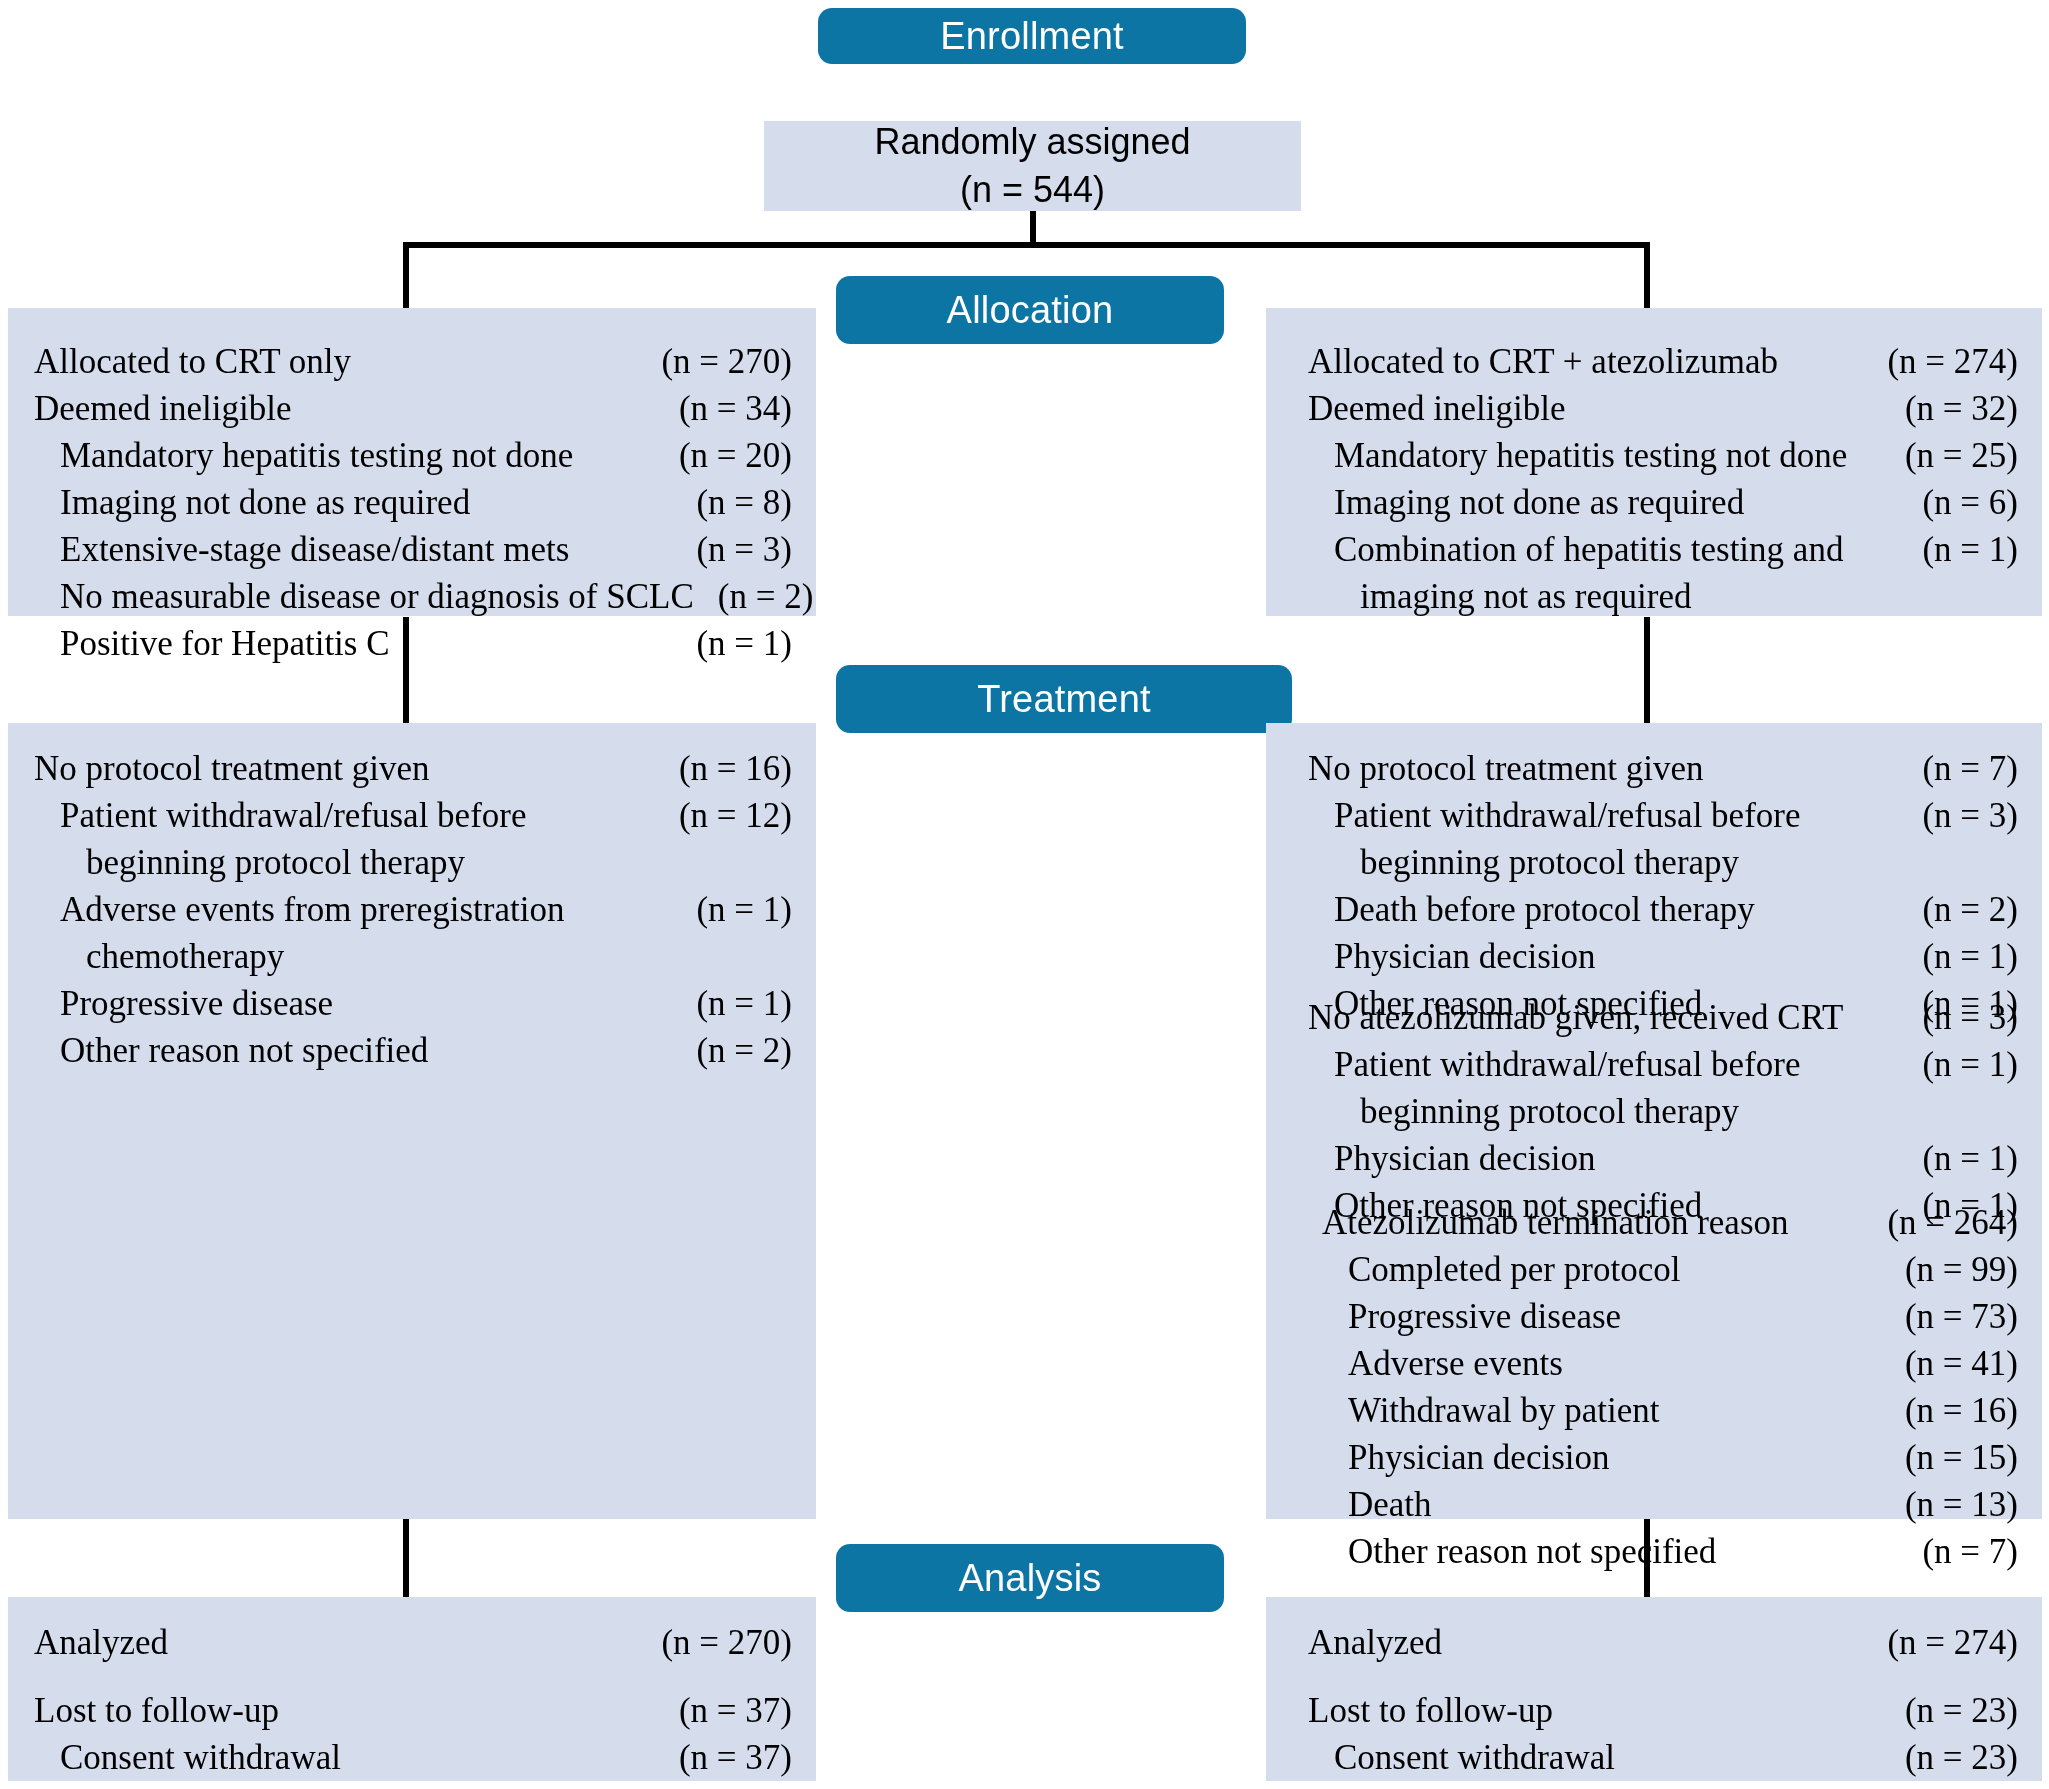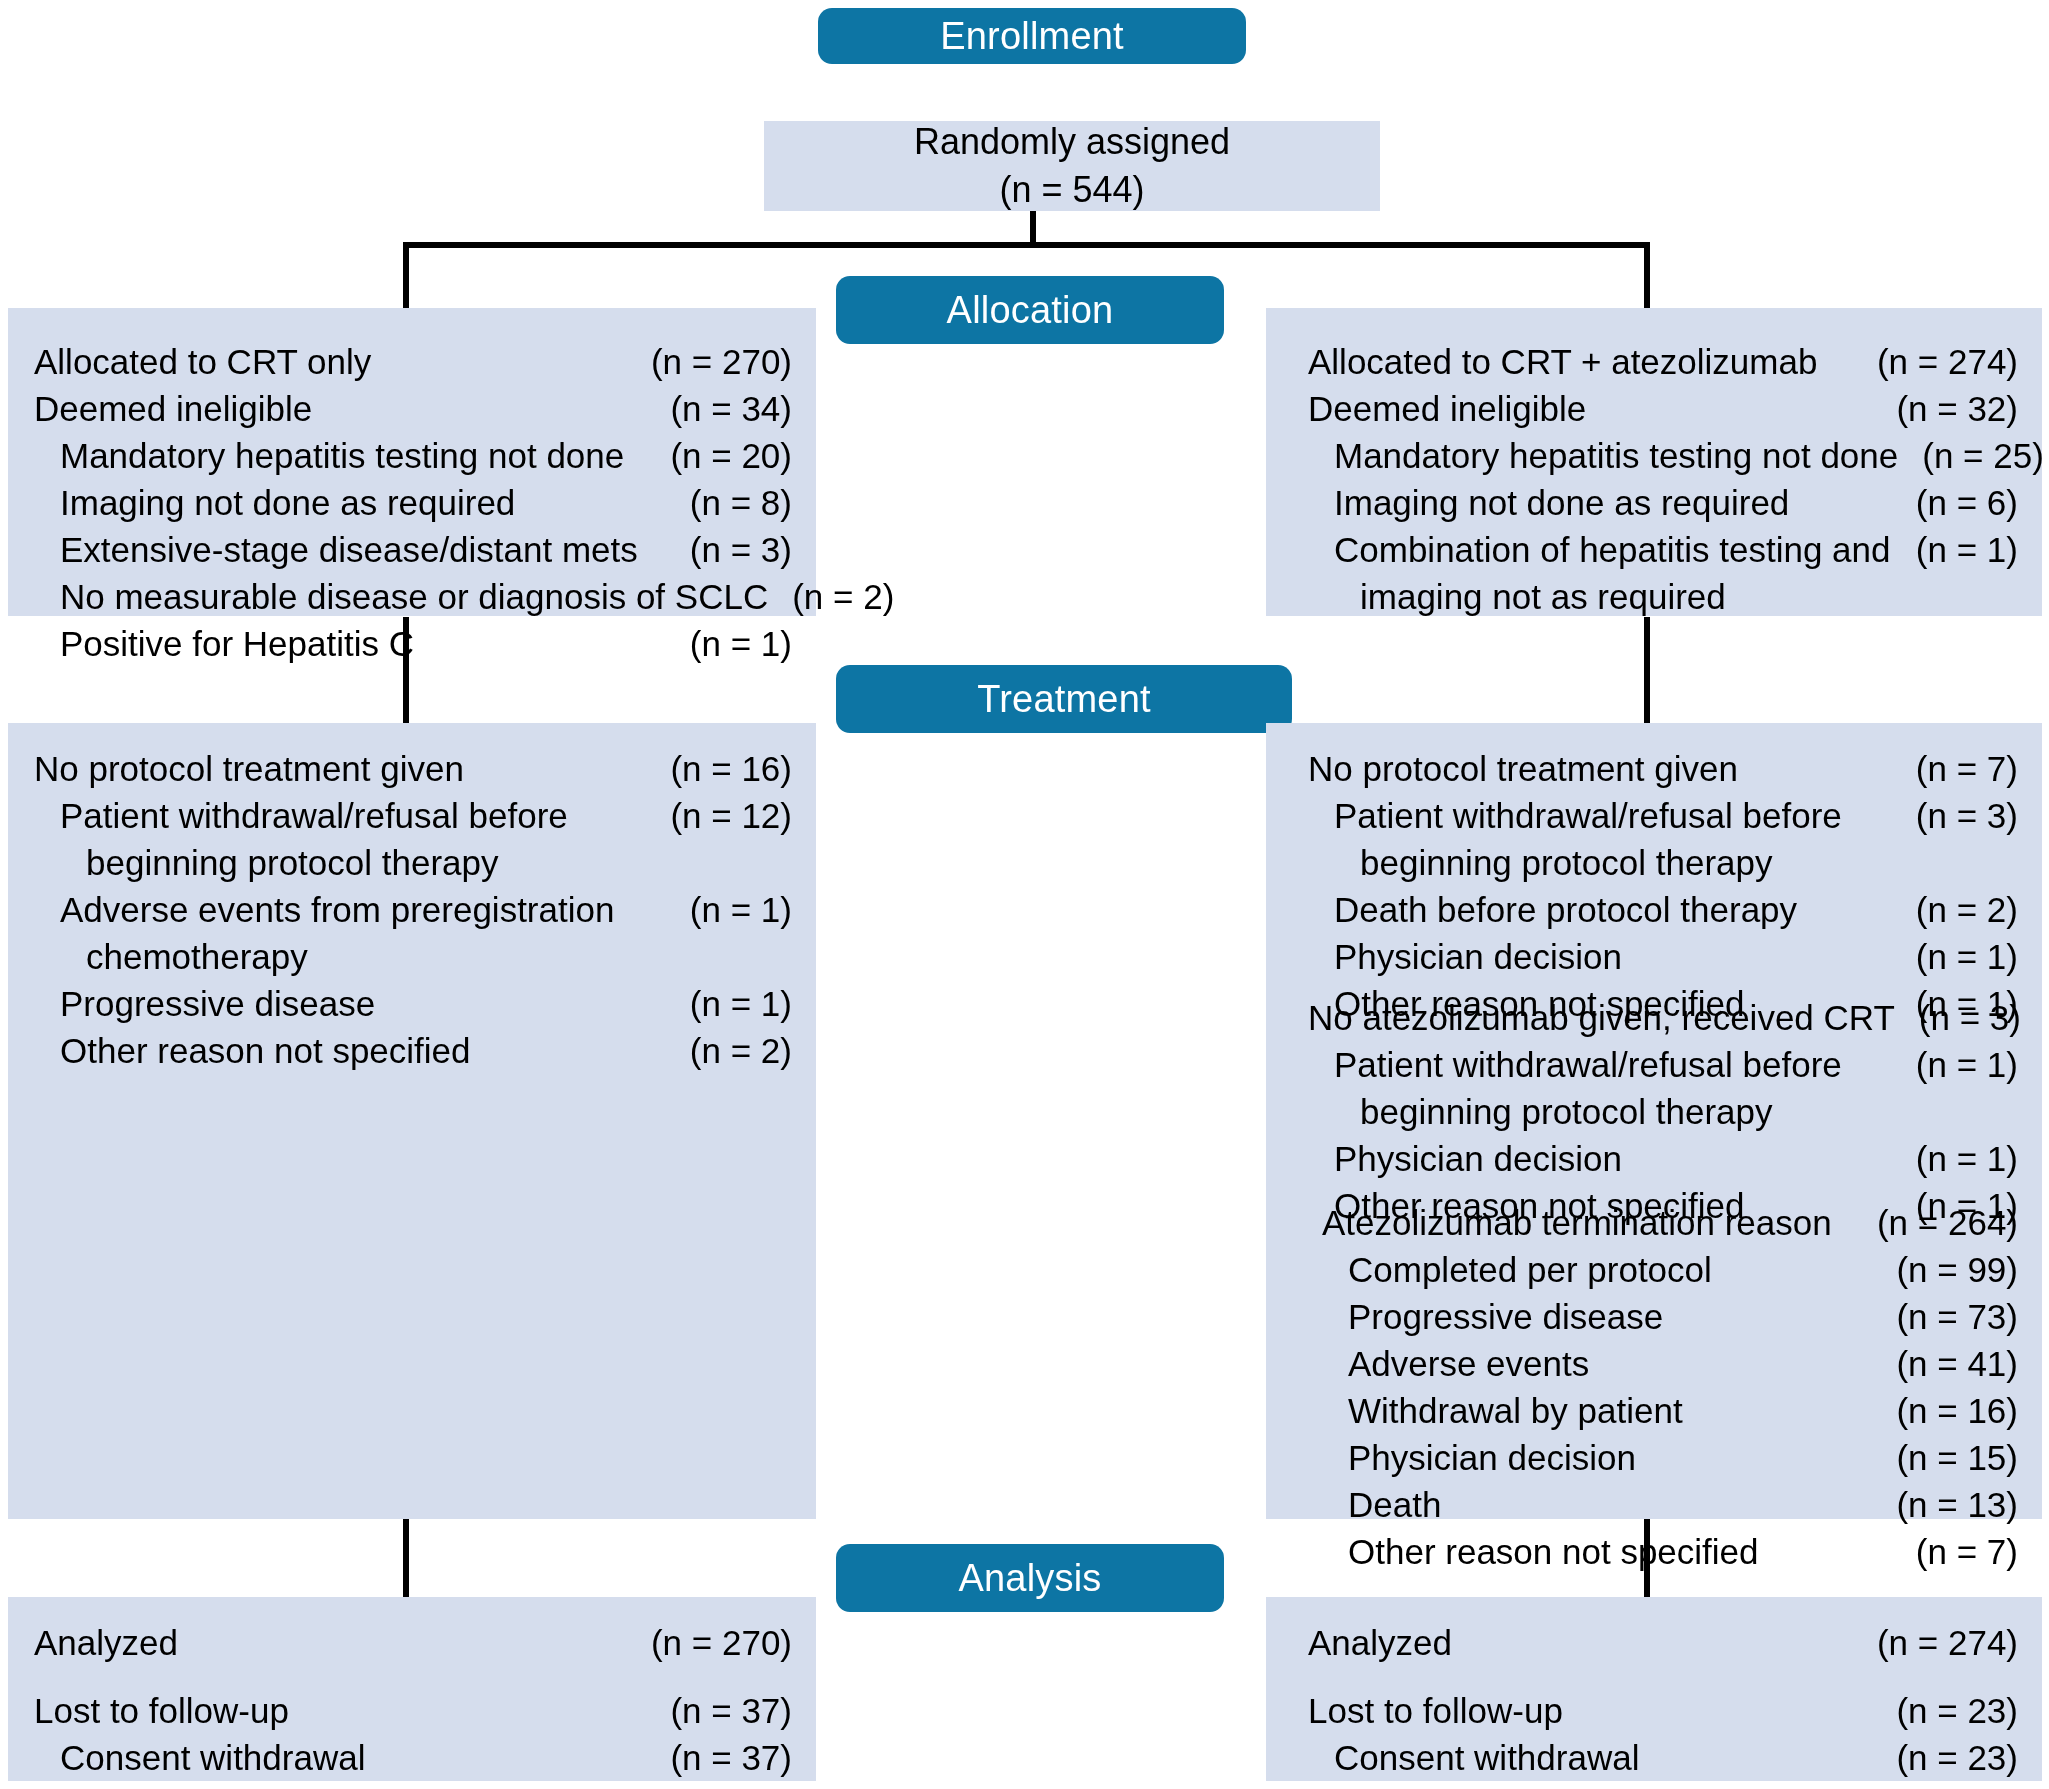--- a/index.html
+++ b/index.html
@@ -55,20 +55,21 @@
     box-sizing: border-box;
     padding: 0 24px 0 26px;
     font-size: 35px;
     line-height: 1.345;
   }
   .row {
     display: flex;
     align-items: flex-start;
     justify-content: space-between;
     white-space: nowrap;
+    font-family: Liberation Serif, serif;
   }
   .row .label { flex: 0 1 auto; }
   .row .nval  { flex: 0 0 auto; margin-left: 24px; }
   .row.cont .nval { visibility: hidden; }
   .indent-1 .label { padding-left: 26px; }
   .indent-2 .label { padding-left: 52px; }
 
   
   .vline {
     position: absolute;
@@ -83,21 +84,21 @@
 </style>
 </head>
 <body>
 
 <div id="diagram">
 
   <div class="stage-pill" style="left:818px; top:8px; width:428px; height:56px;">
     <span>Enrollment</span>
   </div>
 
-  <div class="box box-center" style="left:764px; top:121px; width:616px; height:90px;">
+  <div class="box box-center" style="left:764px; top:121px; width:537px; height:90px;">
     <div class="line">Randomly assigned</div>
     <div class="line">(n = 544)</div>
   </div>
 
   <div class="vline" style="left:1030px; top:211px; height:34px;"></div>
   <div class="hline" style="left:403px; top:242px; width:1244px;"></div>
   <div class="vline" style="left:403px; top:242px; height:68px;"></div>
   <div class="vline" style="left:1644px; top:242px; height:68px;"></div>
 
   <div class="stage-pill" style="left:836px; top:276px; width:388px; height:68px;">

